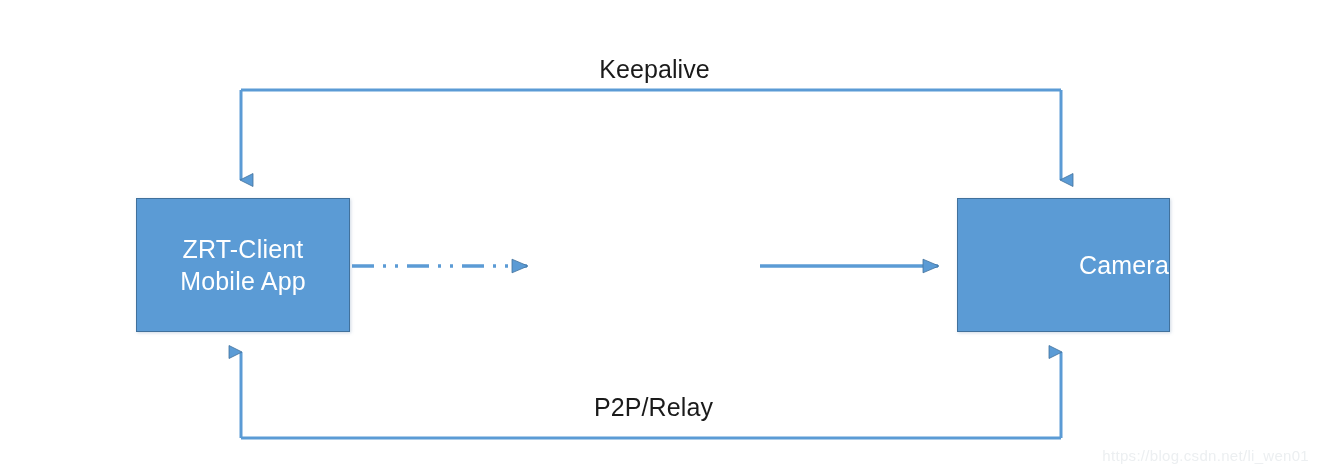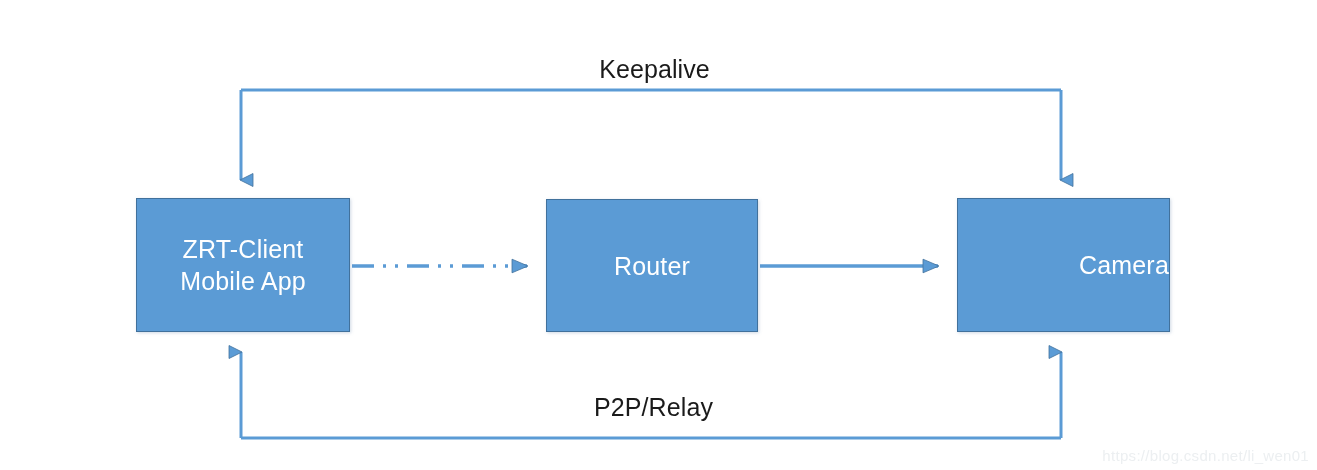--- a/index.html
+++ b/index.html
@@ -133,23 +133,20 @@
       <path d="M 241 438 L 1061 438" fill="none" stroke="#5b9bd5" stroke-width="3"></path>
       <path d="M 241 438 L 241 352" fill="none" stroke="#5b9bd5" stroke-width="3" marker-end="url(#arrow-up)"></path>
     </g>
   </svg>
 
   <div class="node-box" id="node-client">
     <span class="node-label">ZRT-Client
 Mobile App</span>
   </div>
 
-  <div class="node-box" id="node-router">
-    <span class="node-label">Router</span>
-  </div>
 
   <div class="node-box" id="node-camera">
     <span class="node-label">Camera</span>
   </div>
 
   <div class="edge-label" id="label-keepalive">Keepalive</div>
 
   <div class="edge-label" id="label-p2p">P2P/Relay</div>
 
   <div id="watermark">https://blog.csdn.net/li_wen01</div>

